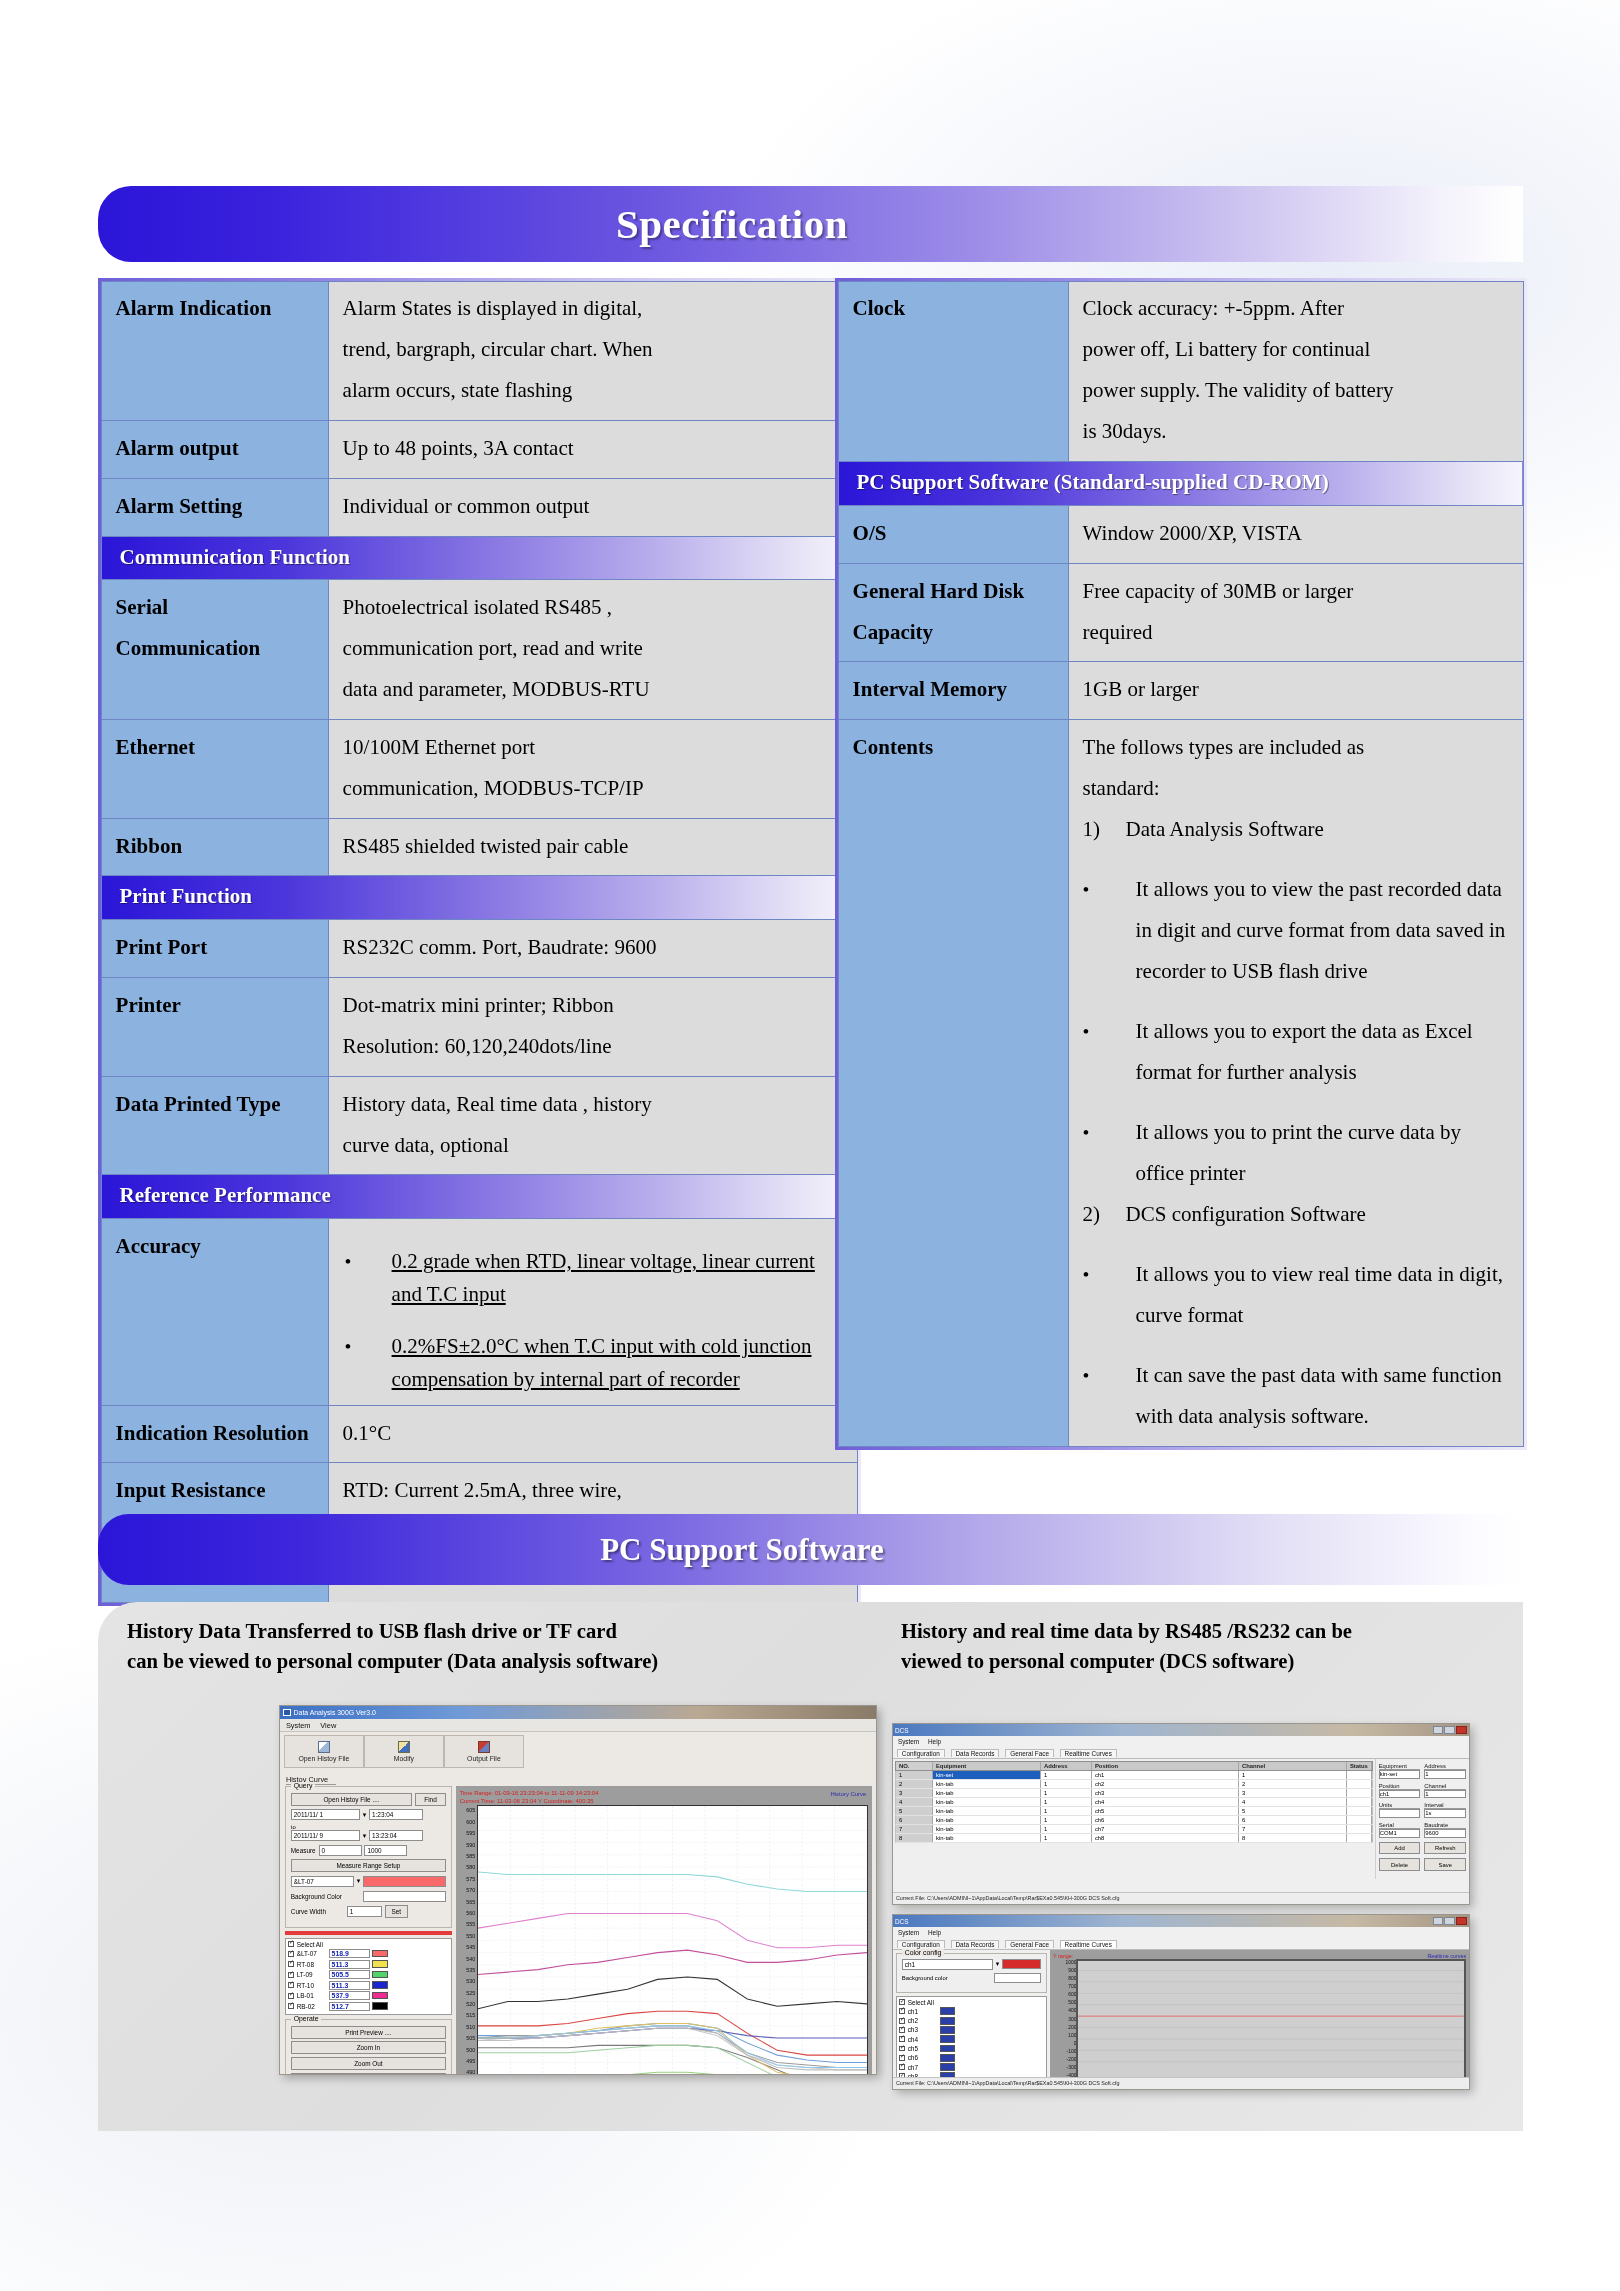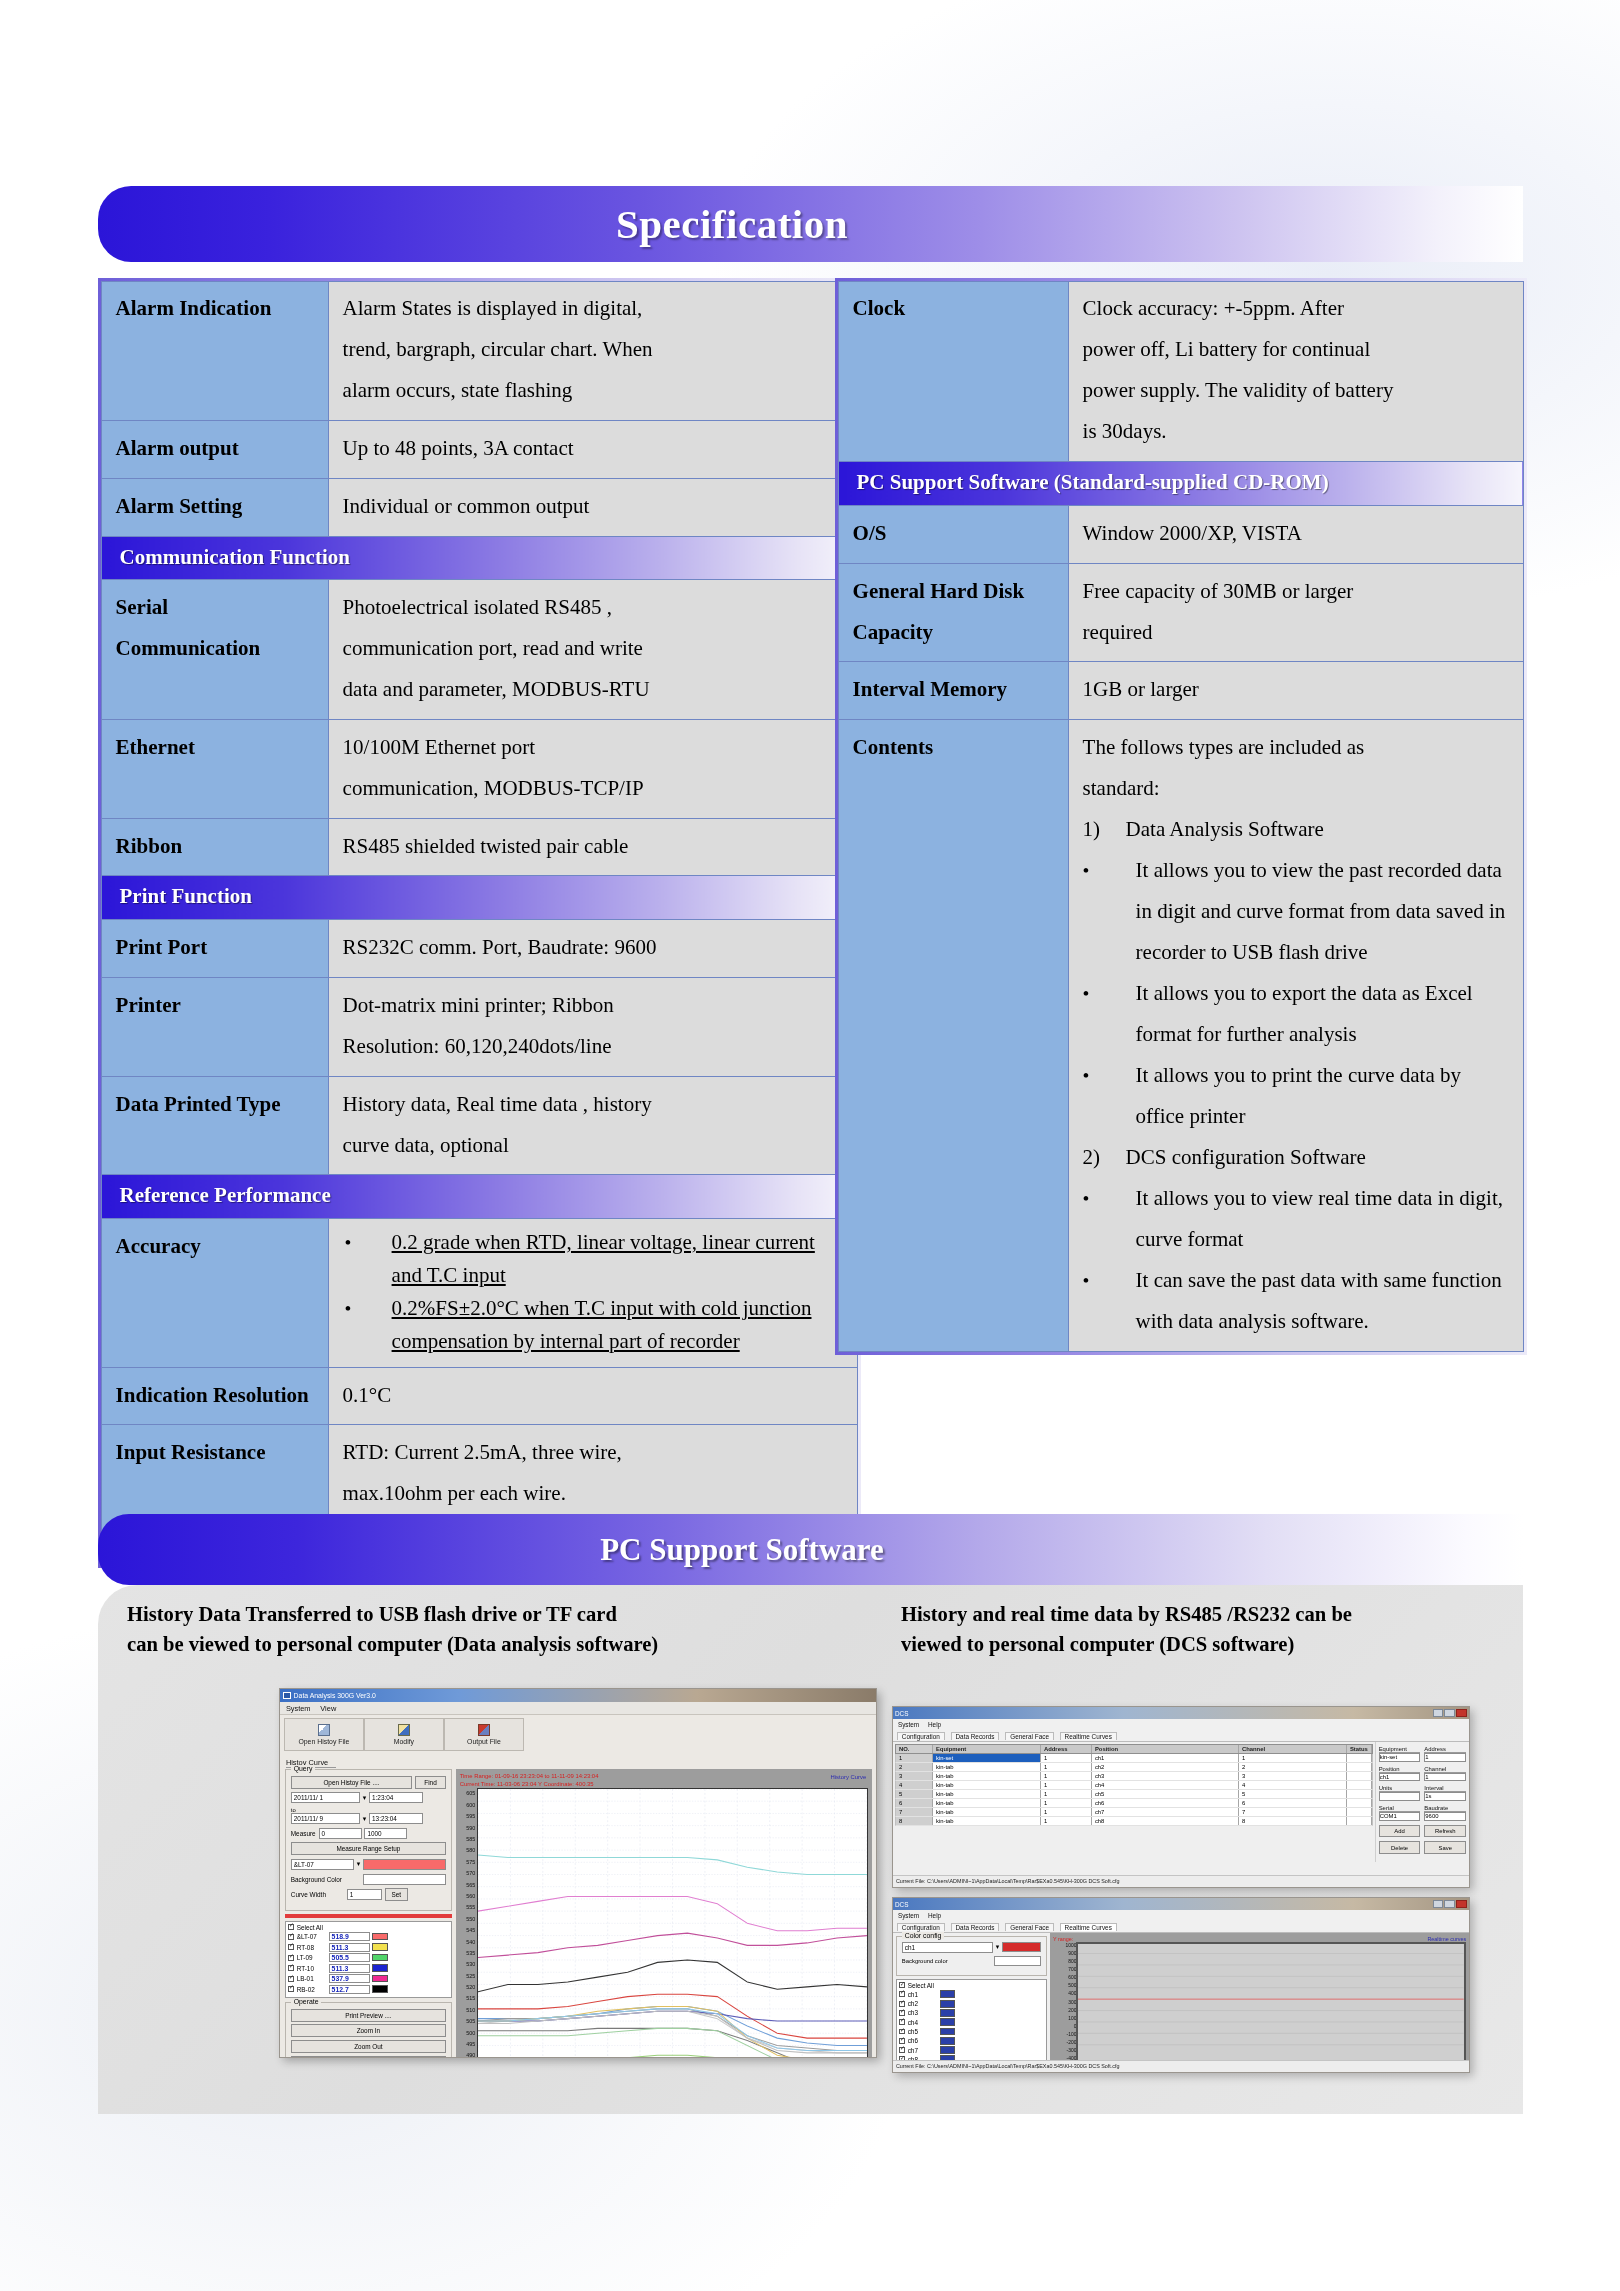--- a/index.html
+++ b/index.html
@@ -90,20 +90,21 @@
     border-right:1px solid #6f86c4;
     text-shadow:1px 1px 1px rgba(0,0,0,0.45);
   }
 
   .cell-lines span{ display:block; }
   ul.bullets{ margin:0; padding:0; list-style:none; }
   ul.bullets > li{
     position:relative;
     padding-left:53px;
     line-height:41px;
+    margin-top:19px;
   }
   ul.bullets > li:before{
     content:"\2022";
     position:absolute; left:0; top:0;
     font-size:19.6px;
   }
   ul.bullets.tight > li{ line-height:33px; padding-left:49px; }
   ul.bullets.tight > li:before{ left:2px; }
   .numitem{ display:block; padding-left:0; }
   .numitem .num{ display:inline-block; width:43px; }
@@ -121,21 +122,21 @@
     overflow:hidden;
   }
   .pcs-banner-title{
     color:#ffffff; font-size:31px; font-weight:bold;
     text-shadow:2px 2px 2px rgba(0,0,0,0.4);
     margin-right:137px;
   }
   .pcs-body{
     position:relative;
     height:529px;
-    margin-top:0;
+    margin-top:17px;
     background:linear-gradient(135deg,#e4e4e4 0%, #dedede 40%, #e8e8e8 100%);
     border-radius:39px 0 0 0;
   }
   .cap-row{ display:flex; padding:13.7px 0 0 29px; }
   .cap{
     font-size:20.6px; font-weight:bold; line-height:30px; color:#000;
   }
   .cap-left{ width:774px; }
   .cap-right{ width:588px; }
 

